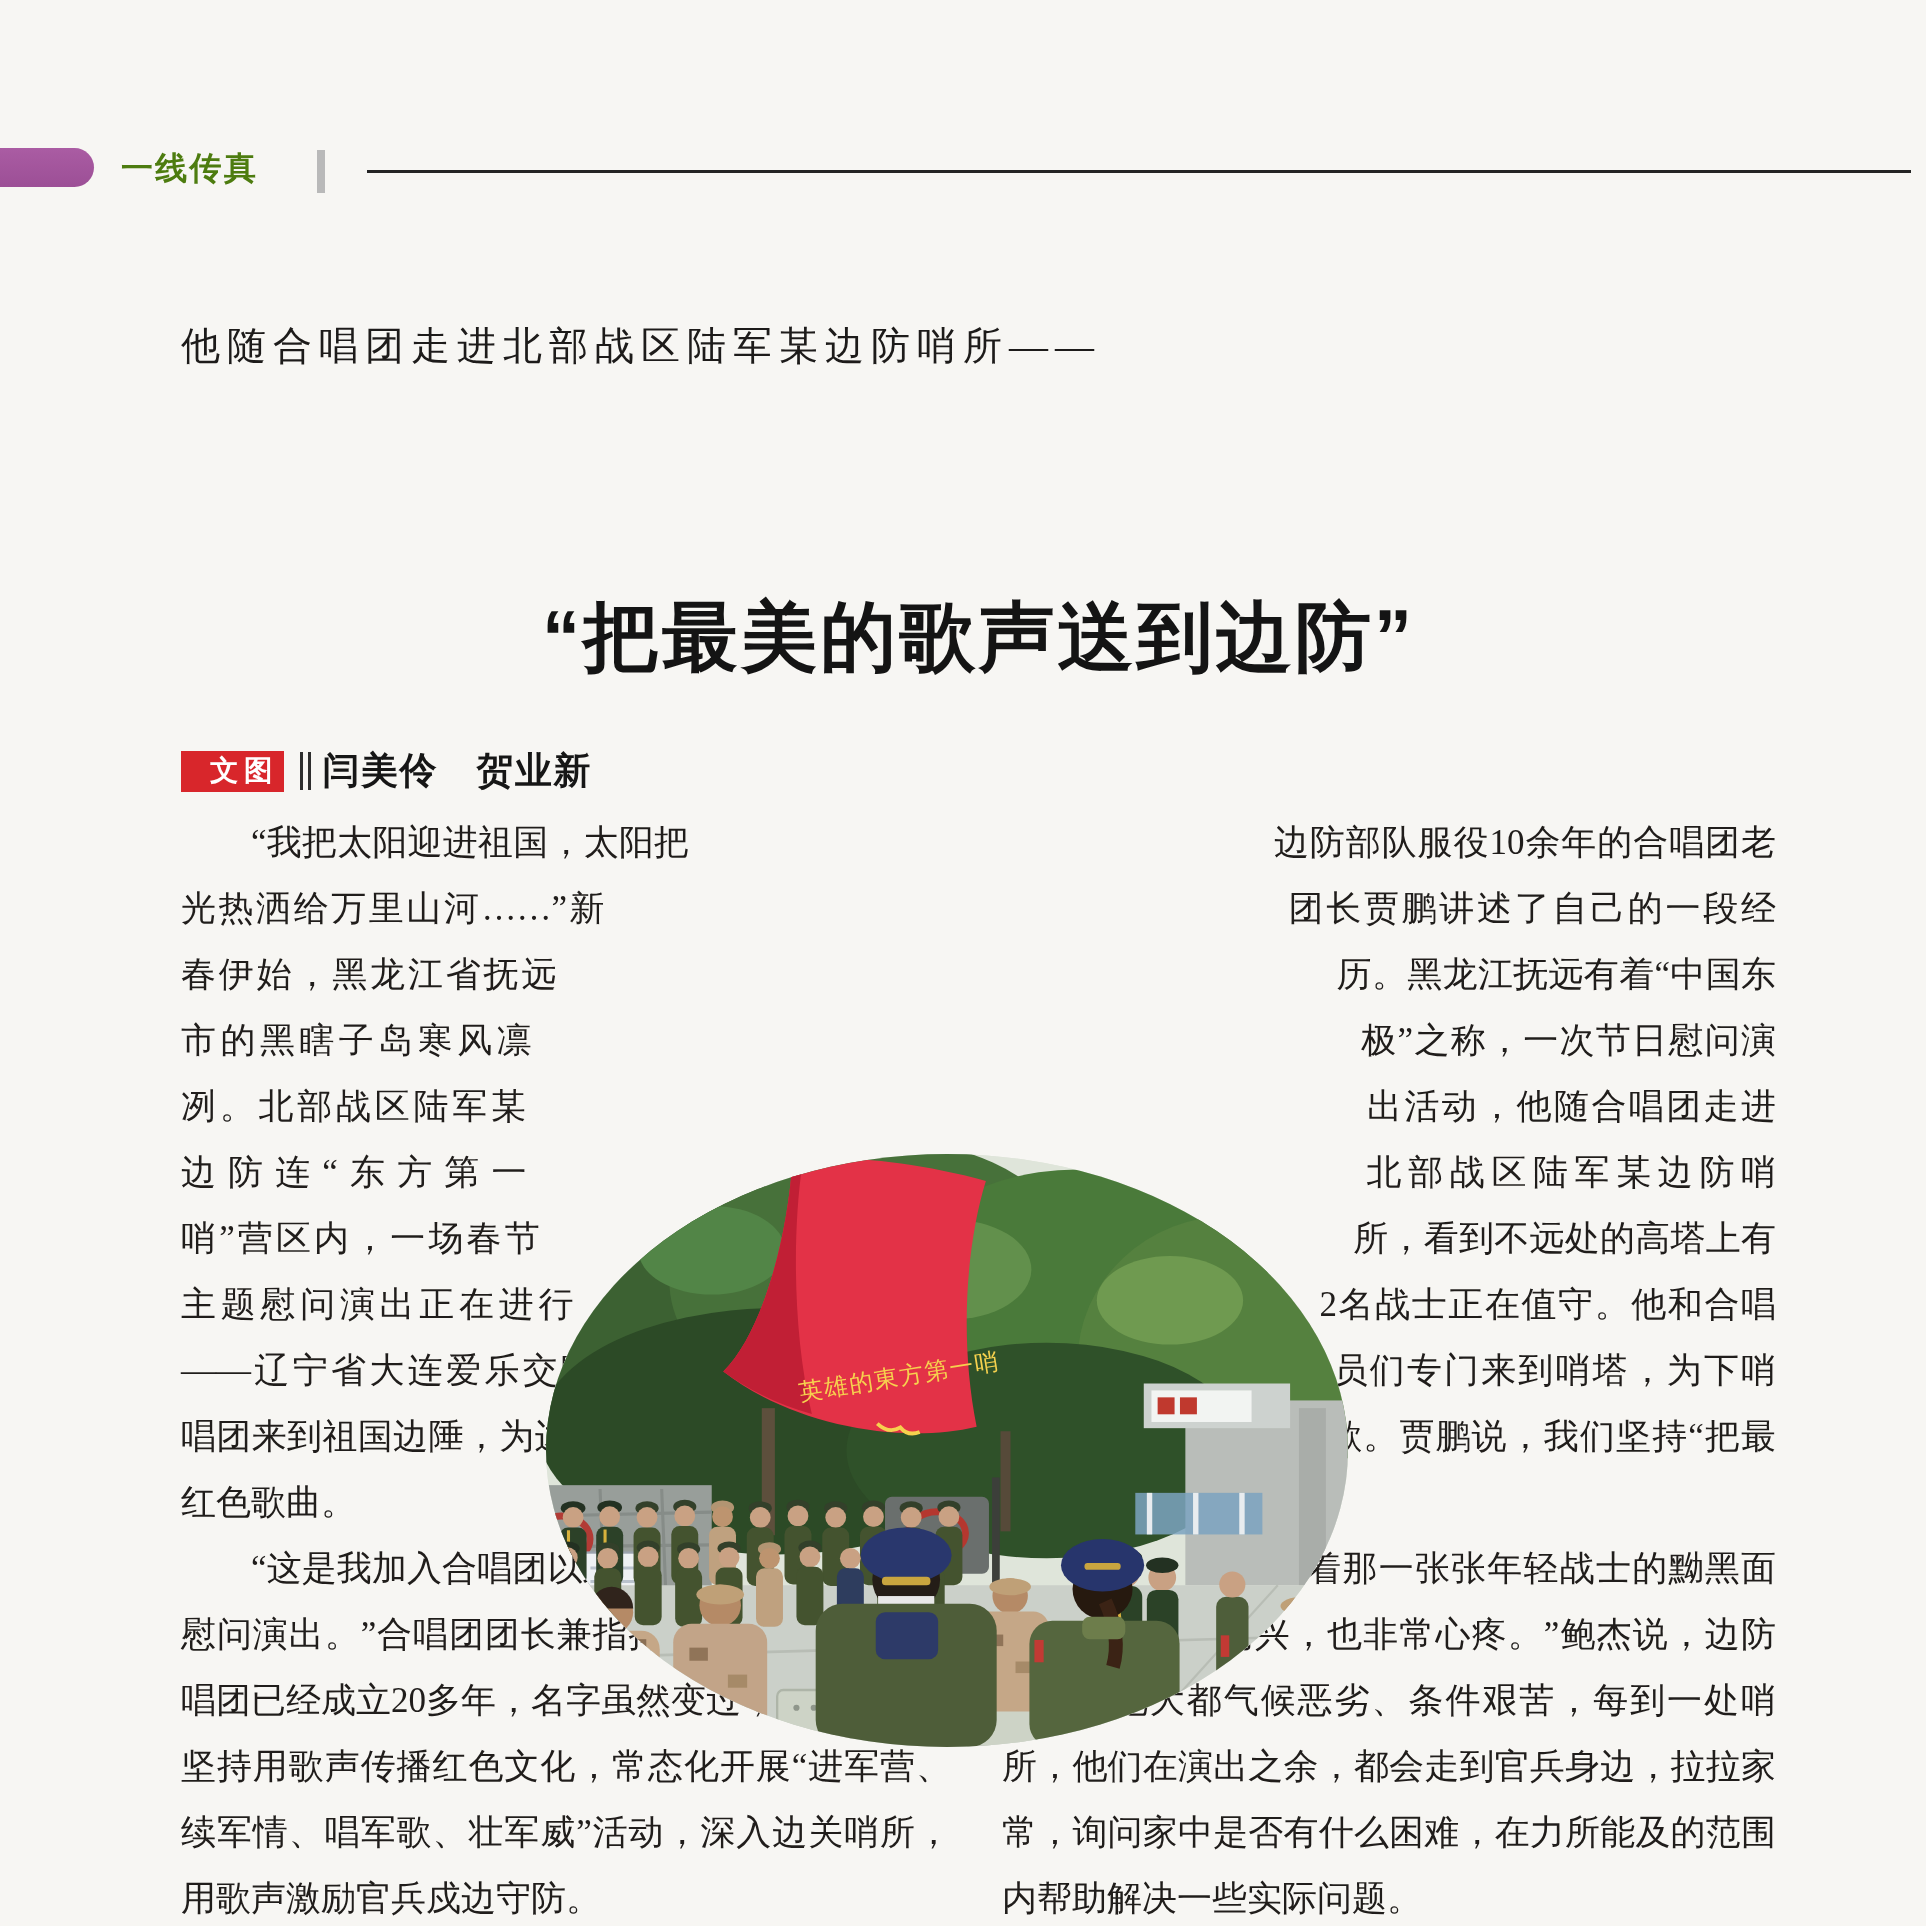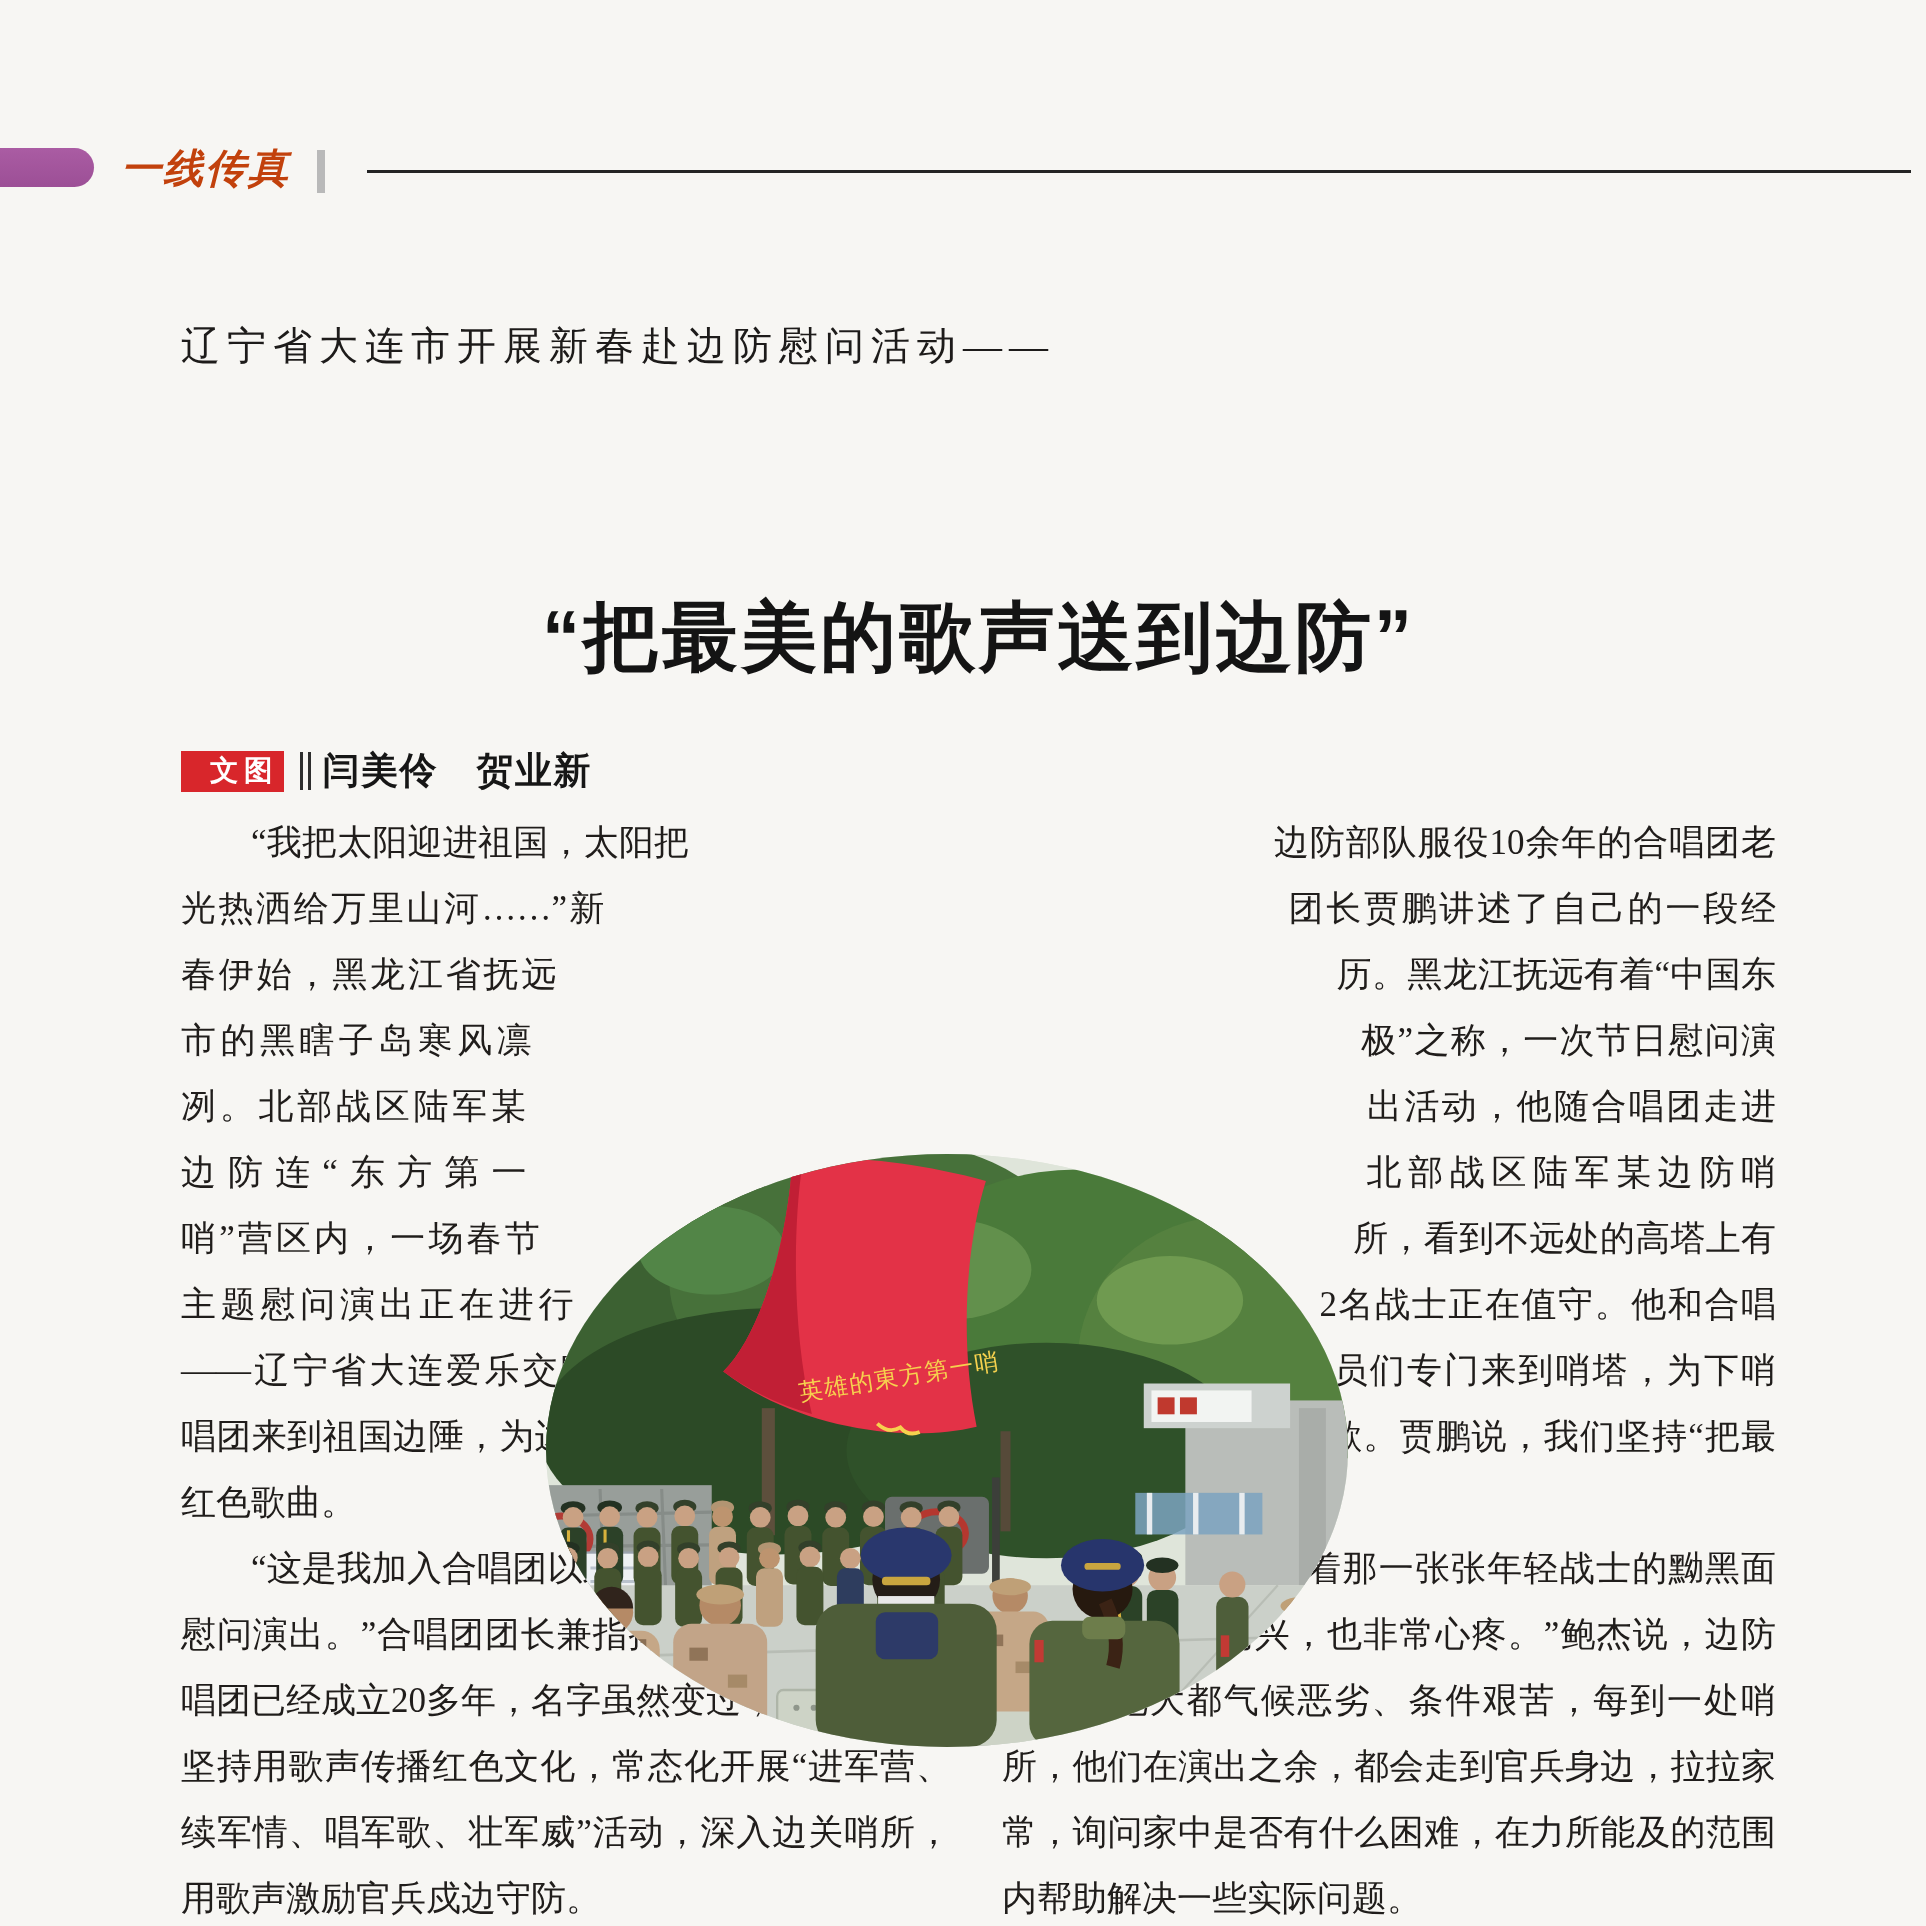--- a/index.html
+++ b/index.html
@@ -11,21 +11,21 @@
   }
   
   .accent-tab{
     position:absolute; left:0; top:148px; width:94px; height:39px;
     background:linear-gradient(180deg,#aa5ca3,#9c4f96);
     border-radius:0 19.6px 19.6px 0;
   }
   .section-label{
     position:absolute; left:121px; top:146px; height:45px;
     font-family:"Liberation Sans",sans-serif; font-weight:bold;
-    font-size:40px; line-height:45px; letter-spacing:2.3px; color:#c2410c;font-style:italic;
+    font-size:32px; line-height:45px; letter-spacing:2.3px; color:#4d7c0f;
   }
   .section-tick{
     position:absolute; left:317px; top:150px; width:7.7px; height:43px;
     background:#b9b9b9;
   }
   .masthead-rule{
     position:absolute; left:367px; top:170px; width:1544px; height:2.7px;
     background:#242424;
   }
   
@@ -81,21 +81,21 @@
 </head>
 <body>
 
 <div id="page">
 
   <div class="accent-tab"></div>
   <div class="section-label">一线传真</div>
   <div class="section-tick"></div>
   <div class="masthead-rule"></div>
 
-  <div class="kicker">辽宁省大连市开展新春赴边防慰问活动——</div>
+  <div class="kicker">他随合唱团走进北部战区陆军某边防哨所——</div>
   <h1 class="main-title">“把最美的歌声送到边防”</h1>
 
   <div class="byline">
     <span class="byline-badge">文图</span>
     <span class="byline-sep">
         <span class="dbar"></span>
         <span class="dbar"></span>
       </span>
     <span class="byline-authors">闫美伶　贺业新</span>
   </div>

